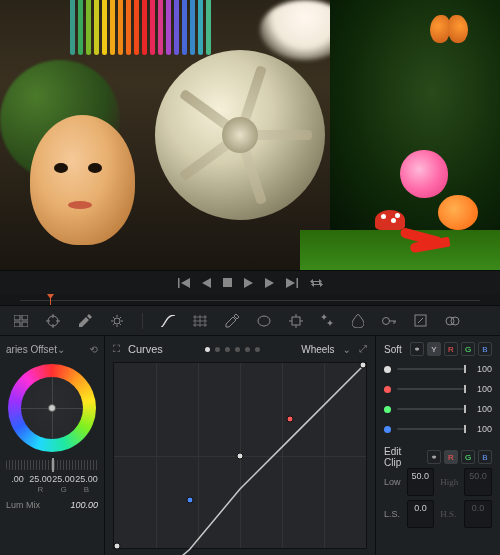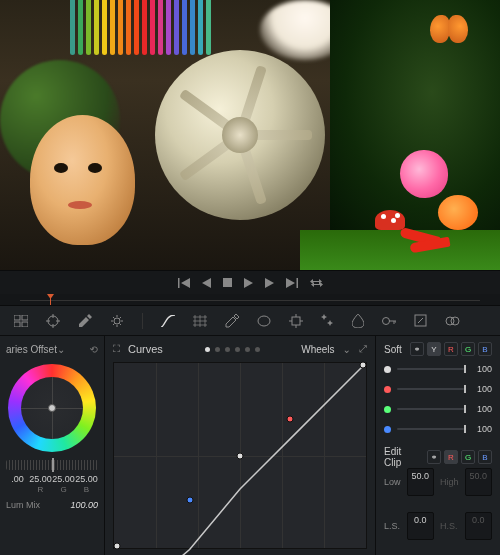--- a/index.html
+++ b/index.html
@@ -204,25 +204,25 @@
   .ch-box.blue { color:#6a9aff; }
   .ch-box.linked { color:#ccc; }
 
   .slider-row { display:flex; align-items:center; gap:6px; height:18px; }
   .slider-swatch { width:7px; height:7px; border-radius:50%; }
   .mini-slider { flex:1; height:2px; background:#3a3d42; position:relative; border-radius:1px; }
   .mini-slider .thumb { position:absolute; top:-3px; width:2px; height:8px; background:#bbb; }
   .slider-val { width:22px; text-align:right; color:#ccc; font-size:9px; }
 
   .softclip-grid {
-    display:grid; grid-template-columns: auto 1fr auto 1fr; gap: 16px 6px;
+    display:grid; grid-template-columns: auto 1fr auto 1fr; gap: 4px 6px;
     font-size:9px; align-items:center;
   }
   .sc-lab { color:#888; }
-  .sc-lab.dim { color:#555; }
+  .sc-lab.dim { color:#555;font-family:Liberation Serif, serif; }
   .sc-field {
     background:#17191c; border:1px solid #0c0d0e;
     color:#ccc; text-align:center; height:28px; line-height:14px;
     border-radius:2px; font-size:9px;
   }
   .sc-field.dim { color:#555; }
   .reset-icon { margin-left:auto; color:#777; cursor:pointer; }
 </style>
 </head>
 <body>

